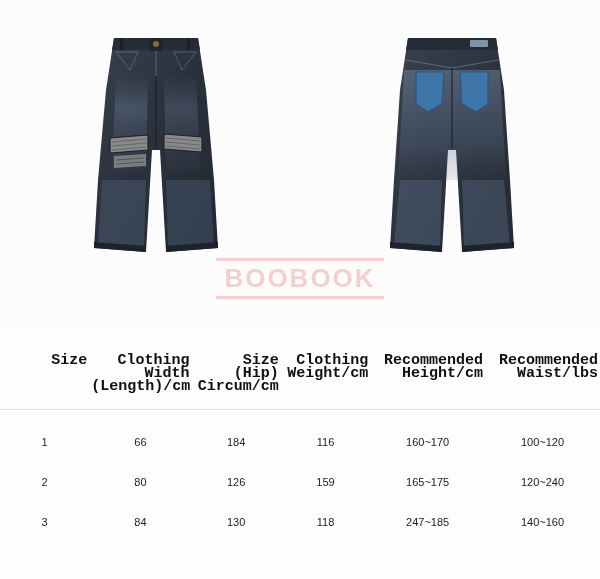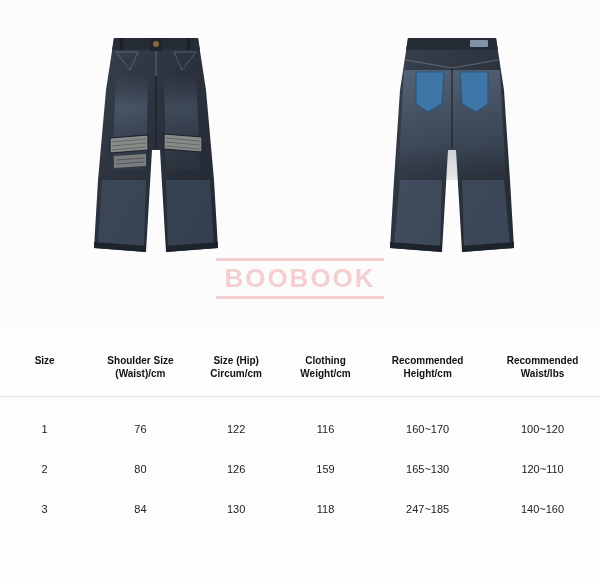--- a/index.html
+++ b/index.html
@@ -65,28 +65,29 @@
     top: 340px;
     left: 0;
     width: 600px;
   }
   table {
     width: 100%;
     border-collapse: collapse;
     table-layout: fixed;
   }
   thead th {
-    font-size: 10px;
+    font-size: 15px;
     font-weight: bold;
     color: #111;
     line-height: 13px;
     padding: 14px 2px 16px 2px;
     vertical-align: top;
-    text-align: center;
+    text-align: right;
     border-bottom: 1px solid #e2e2e2;
+    font-family: Liberation Mono, monospace;
   }
   tbody td {
     font-size: 11px;
     color: #222;
     text-align: center;
     padding: 14px 2px;
     vertical-align: middle;
   }
   tbody tr:first-child td { padding-top: 26px; }
 
@@ -207,22 +208,22 @@
           <col class="c3">
           <col class="c4">
           <col class="c5">
       </colgroup>
       <thead>
         <tr>
           <th>
             <div>Size</div>
           </th>
           <th>
-            <div>Shoulder Size</div>
-            <div>(Waist)/cm</div>
+            <div>Clothing Width</div>
+            <div>(Length)/cm</div>
           </th>
           <th>
             <div>Size (Hip)</div>
             <div>Circum/cm</div>
           </th>
           <th>
             <div>Clothing</div>
             <div>Weight/cm</div>
           </th>
           <th>
@@ -231,33 +232,33 @@
           </th>
           <th>
             <div>Recommended</div>
             <div>Waist/lbs</div>
           </th>
         </tr>
       </thead>
       <tbody>
         <tr>
           <td>1</td>
-          <td>76</td>
-          <td>122</td>
+          <td>66</td>
+          <td>184</td>
           <td>116</td>
           <td>160~170</td>
           <td>100~120</td>
         </tr>
         <tr>
           <td>2</td>
           <td>80</td>
           <td>126</td>
           <td>159</td>
-          <td>165~130</td>
-          <td>120~110</td>
+          <td>165~175</td>
+          <td>120~240</td>
         </tr>
         <tr>
           <td>3</td>
           <td>84</td>
           <td>130</td>
           <td>118</td>
           <td>247~185</td>
           <td>140~160</td>
         </tr>
       </tbody>

